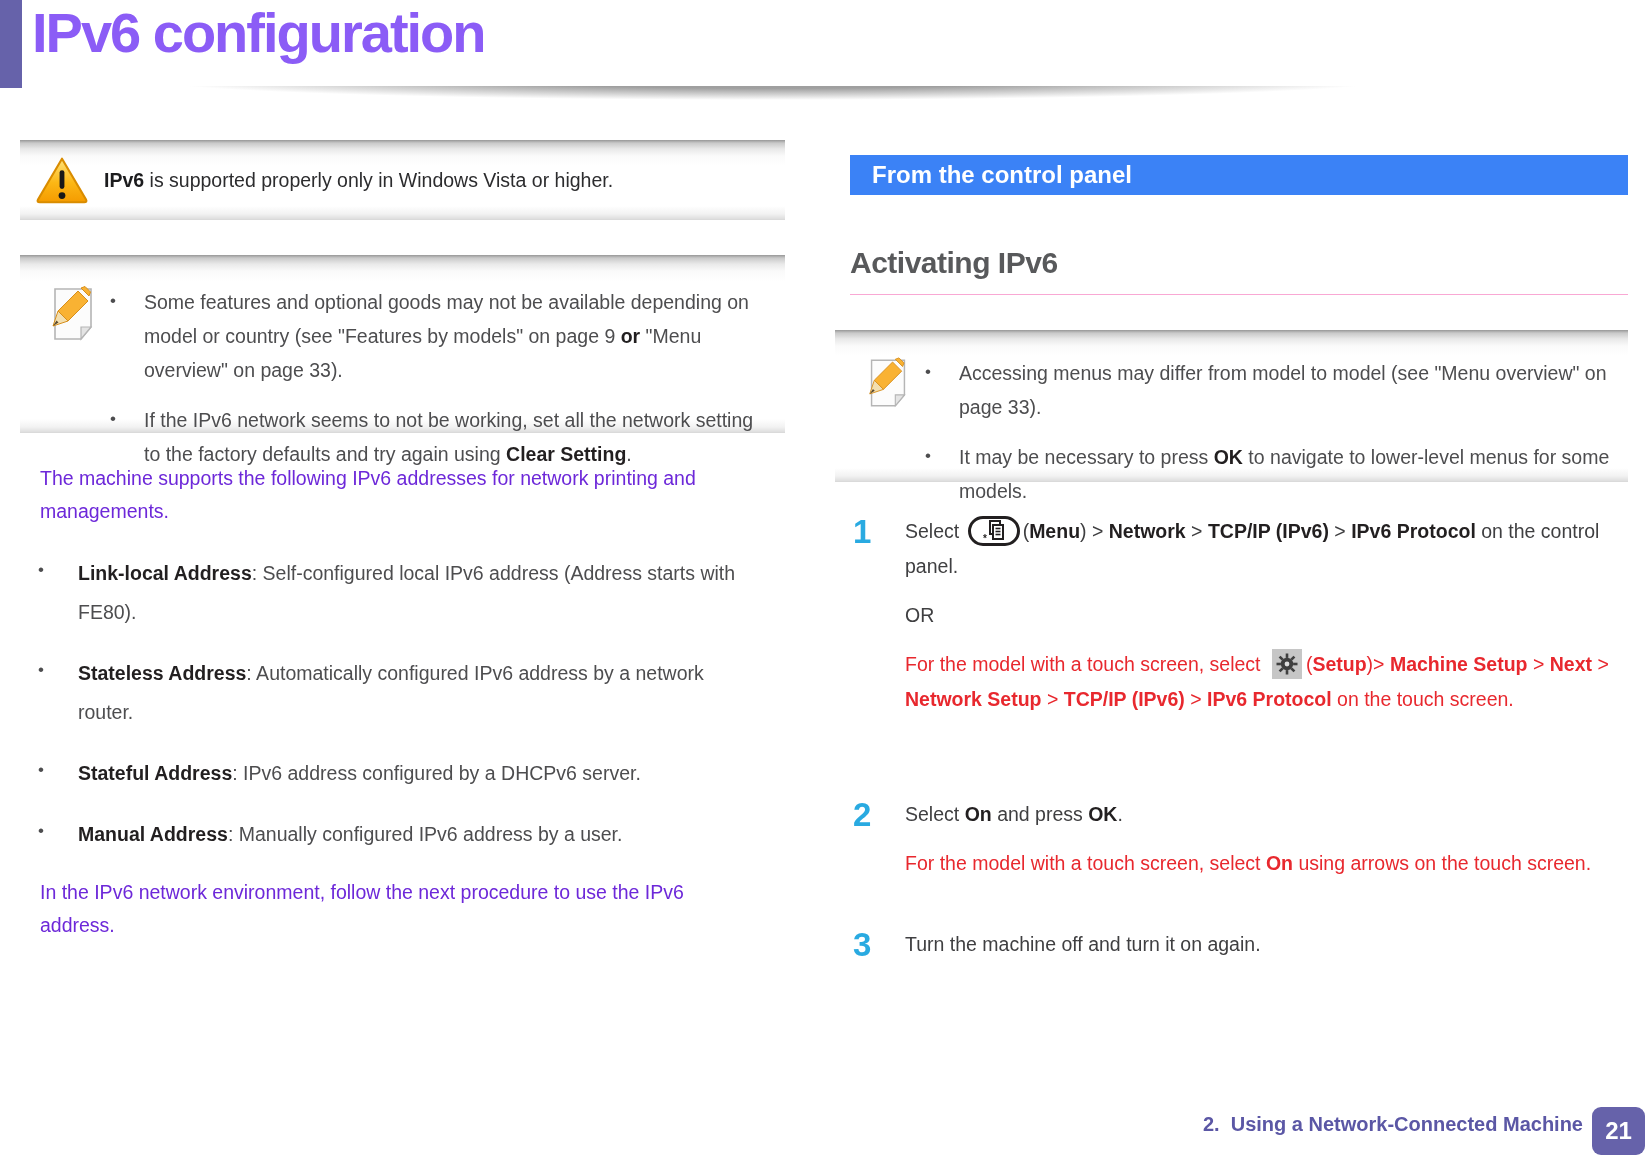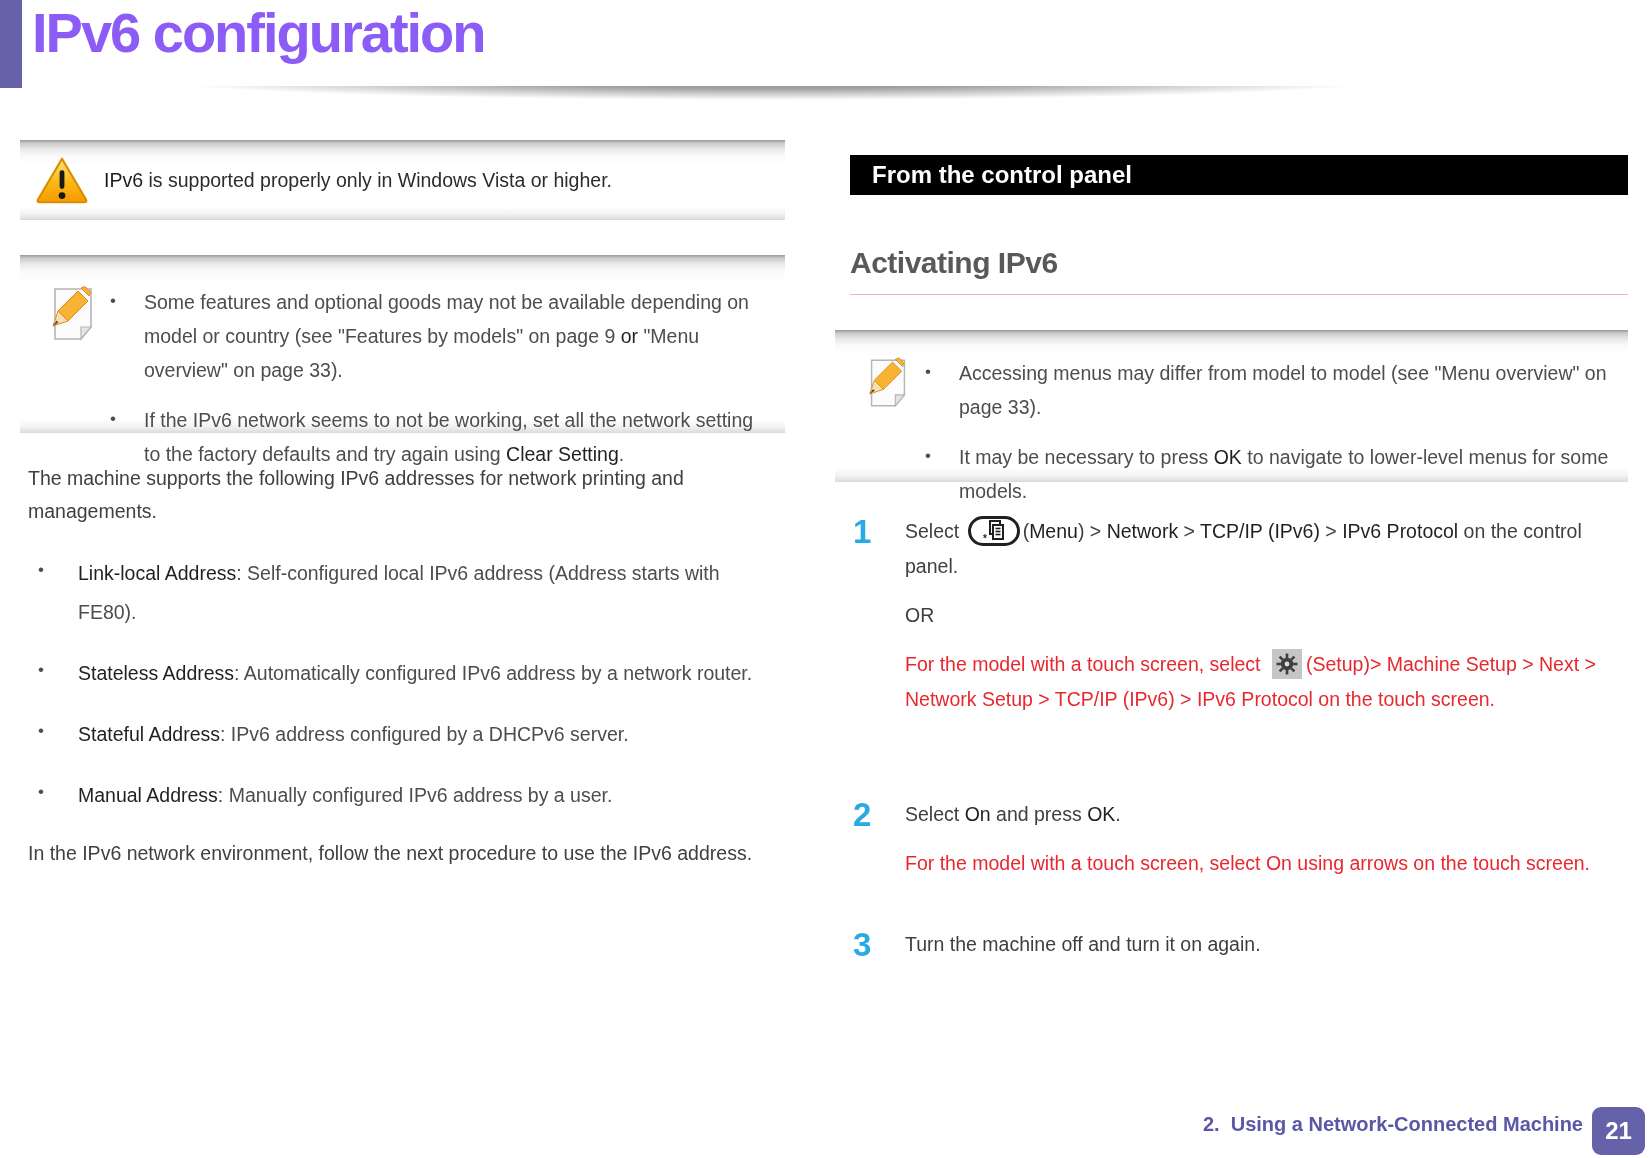--- a/index.html
+++ b/index.html
@@ -40,46 +40,46 @@
   }
   .note-inner{display:flex;}
   .note-icon-cell{flex:0 0 62px;display:flex;justify-content:center;padding-left:22px;box-sizing:content-box;}
   .note-bullets{flex:1;}
   .bullet-row{display:flex;margin-bottom:16px;}
   .bullet-row:last-child{margin-bottom:0;}
   .bullet-dot{flex:0 0 34px;text-align:left;padding-left:6px;color:#4d4d4f;font-size:17px;line-height:31px;}
   .bullet-body{flex:1;font-size:19.5px;line-height:34px;color:#4d4d4f;}
   
   .left-body{position:absolute;left:28px;top:462px;width:735px;}
-  .para{font-size:19.5px;line-height:33px;color:#404040;margin:0 0 26px 0;}
+  .para{font-size:19.5px;line-height:33px;color:#6d28d9;margin:0 0 26px 12px;}
   .addr-list .bullet-row{margin-bottom:22px;}
   .addr-list .bullet-dot{flex:0 0 40px;padding-left:10px;}
   .addr-list .bullet-body{font-size:19.5px;line-height:39px;}
   
   .right-col{position:absolute;left:835px;top:0;width:793px;height:1100px;}
   .section-header{
     position:absolute;left:15px;top:155px;width:778px;height:40px;box-sizing:border-box;
-    background:#000000;color:#ffffff;font-size:24px;font-weight:bold;
+    background:#3b82f6;color:#ffffff;font-size:24px;font-weight:bold;
     display:flex;align-items:center;padding-left:22px;
   }
   .sub-heading{
     position:absolute;left:15px;top:246px;width:778px;box-sizing:border-box;
     font-size:30px;font-weight:bold;color:#58595b;letter-spacing:-0.5px;
     padding-bottom:14px;border-bottom:1px solid #f9a8d4;
   }
   .step{position:absolute;left:0;width:793px;}
   .step1{top:515px;} .step2{top:798px;} .step3{top:928px;}
   .step-num{
     position:absolute;left:18px;top:-2px;width:46px;
     color:#29aae1;font-size:33px;font-weight:bold;
   }
   .step-body{margin-left:70px;width:723px;font-size:19.5px;line-height:33px;color:#3f3f41;}
   .or-line{margin-top:16px;font-size:19.5px;color:#3f3f41;}
   .red{color:#e8282e;margin-top:16px;}
-  .seg-b{font-weight:normal;color:#221f20;}
+  .seg-b{font-weight:bold;color:#221f20;}
   .red .seg-b{color:inherit;}
   .warning-text .seg-b{color:#1c1c1e;}
   
   .menu-pill{
     display:inline-flex;align-items:center;justify-content:center;
     width:52px;height:30px;border:3px solid #221f20;border-radius:17px;
     vertical-align:middle;margin:0 3px 4px 3px;box-sizing:border-box;
   }
   .gear-chip{
     display:inline-flex;align-items:center;justify-content:center;

